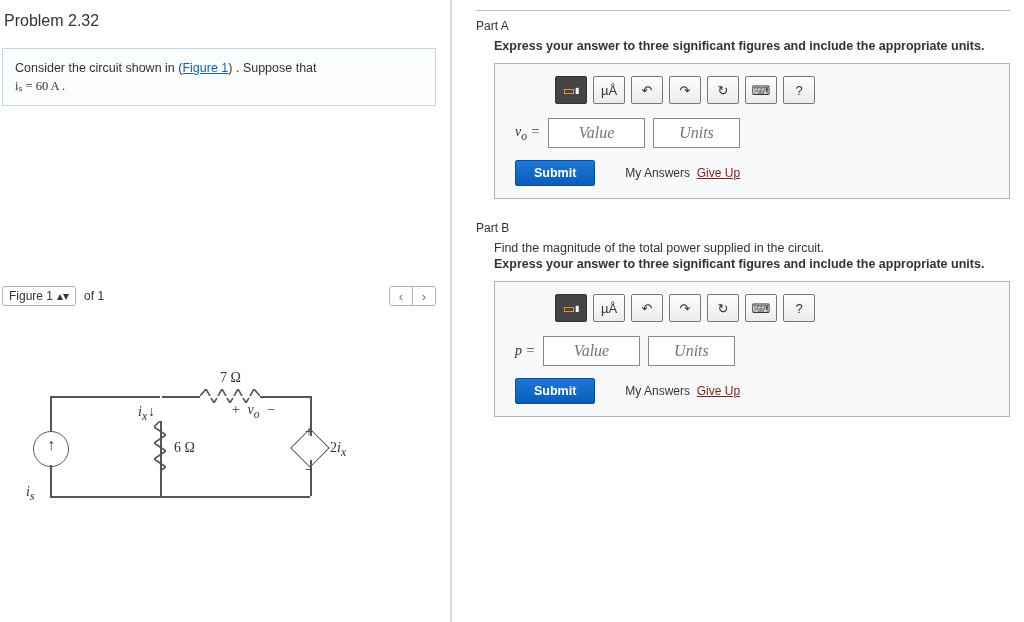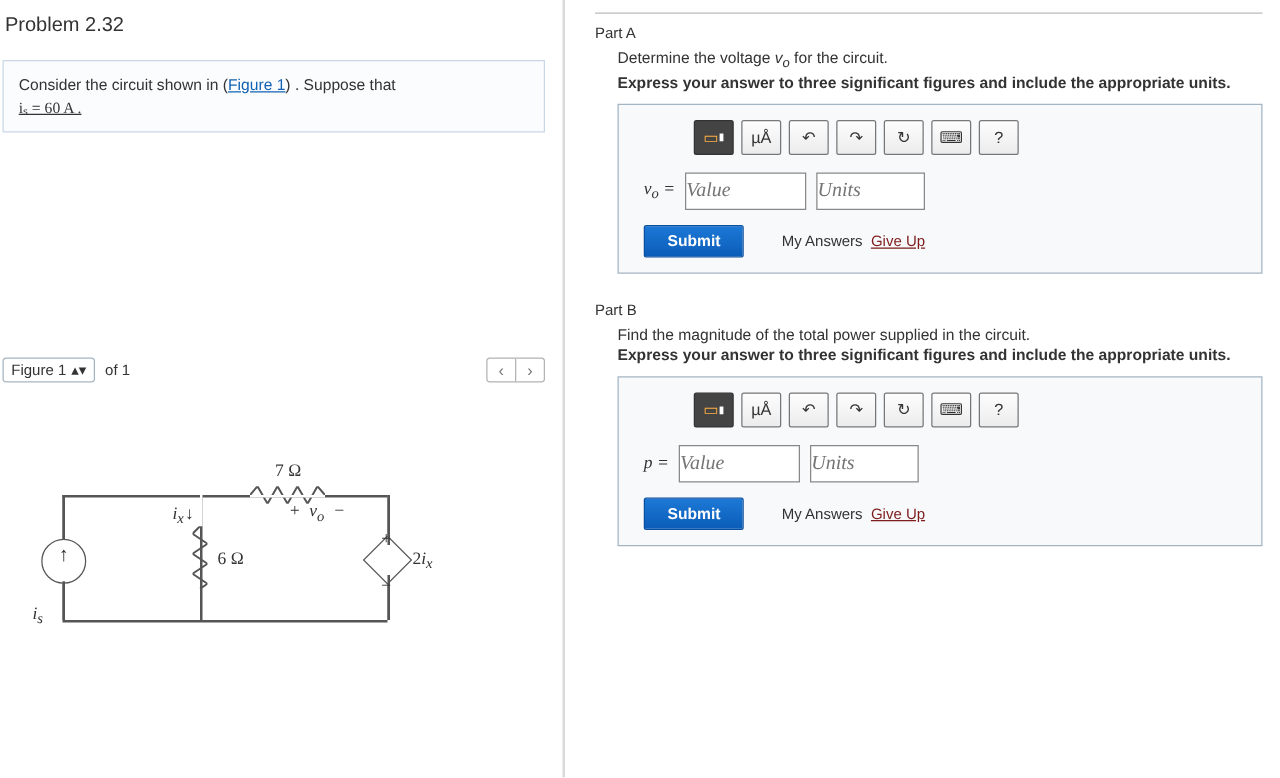--- a/index.html
+++ b/index.html
@@ -78,21 +78,21 @@
   .var { font-family: 'Times New Roman', serif; font-style: italic; font-size: 14px; }
   .field {
     width: 95px;
     height: 28px;
     border: 1px solid #888;
     background: #fff;
     font-family: 'Times New Roman', serif;
     font-style: italic;
     font-size: 16px;
     color: #999;
-    text-align: left;
+    text-align: center;
     padding: 0;
   }
   .field.units { width: 85px; }
   .submit-row { display: flex; align-items: center; gap: 30px; }
   .submit-btn {
     background: linear-gradient(#1d78d6,#0a5db8);
     color: #fff;
     border: 1px solid #0a4f9e;
     padding: 5px 18px;
     font-weight: bold;
@@ -137,21 +137,21 @@
   .ann i { font-style:italic; }
   .sign { position:absolute; font-family:'Times New Roman',serif; font-size:14px;}
 </style>
 </head>
 <body>
 
 <div class="left-pane">
   <div class="problem-title">Problem 2.32</div>
   <div class="problem-box">
     <span>Consider the circuit shown in (</span><a href="#">Figure 1</a><span>) . Suppose that</span><br>
-    <span style="font-family:'Times New Roman',serif;text-decoration:underline;">iₛ = 60   A .</span>
+    <span style="font-family:'Times New Roman',serif;">iₛ = 60   A .</span>
   </div>
   <div class="spacer"></div>
 
   <div class="figure-bar">
     <div class="fig-select">
       <span>Figure 1</span>
       <span>▴▾</span>
     </div>
     <span class="fig-count">of 1</span>
     <div class="arrows-nav">
@@ -201,21 +201,20 @@
     <span class="ann" style="left:300px;top:84px;">2<i>i<sub>x</sub></i></span>
     <span class="sign" style="left:275px;top:68px;">+</span>
     <span class="sign" style="left:275px;top:106px;">−</span>
   </div>
 </div>
 
 <div class="right-pane">
   <hr class="thin">
   <div class="part-title">Part A</div>
   <div class="indent">
-    <div class="instr">Determine the voltage <i>v<sub>o</sub></i> for the circuit.</div>
     <div class="instr bold">Express your answer to three significant figures and include the appropriate units.</div>
 
     <div class="answer-box">
       <div class="toolbar">
         <div class="tool dark">▭<span style="color:#fff;font-size:8px;">▮</span></div>
         <div class="tool">µÅ</div>
         <div class="tool">↶</div>
         <div class="tool">↷</div>
         <div class="tool">↻</div>
         <div class="tool">⌨</div>

